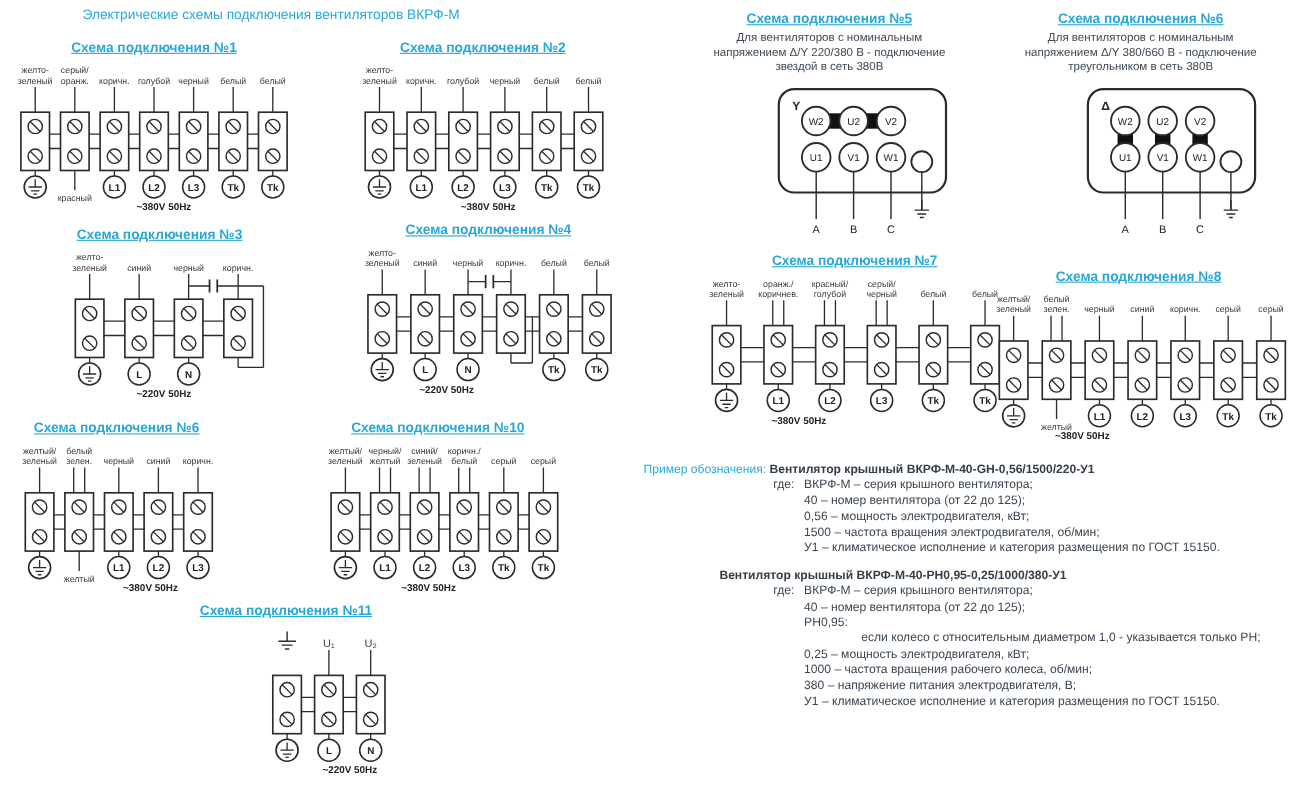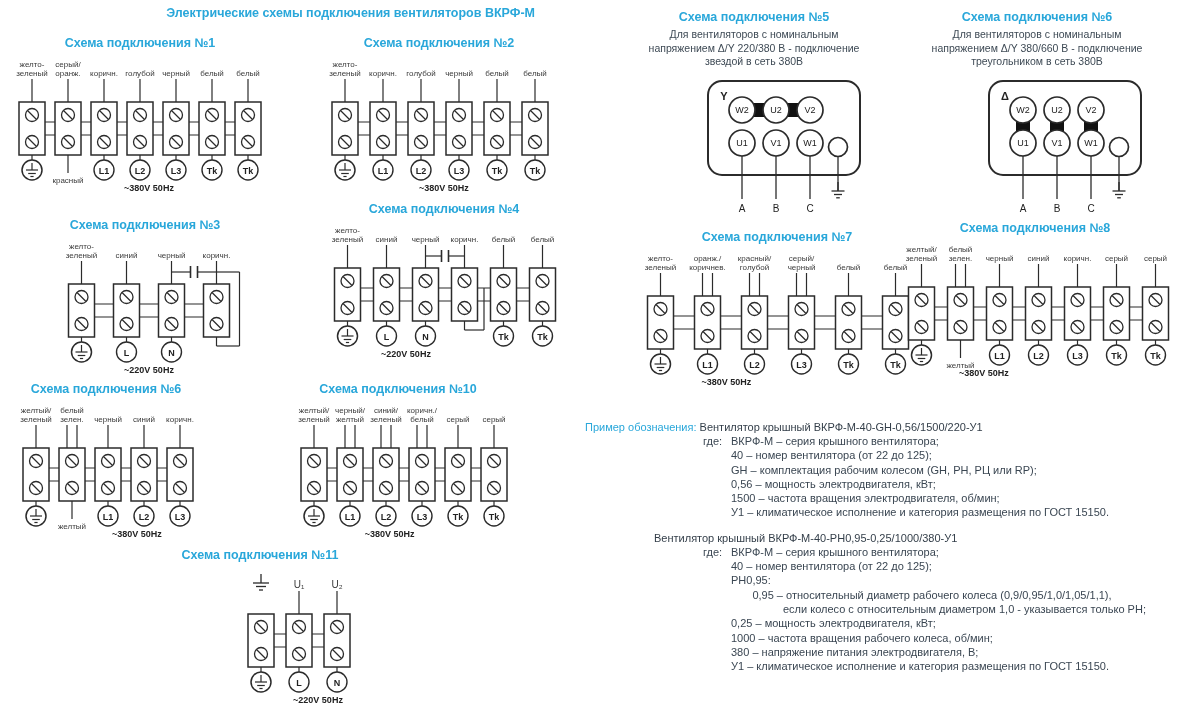--- a/index.html
+++ b/index.html
@@ -1,42 +1,42 @@
 <!DOCTYPE html>
 <html><head>
 <meta charset="utf-8">
 <style>
   html,body{margin:0;padding:0;background:#fff;}
   .page{position:relative;width:1184px;height:724px;background:#ffffff;
         font-family:"Liberation Sans",sans-serif;overflow:hidden;}
   section{position:absolute;}
-  .main-title{position:absolute;margin:0;font-size:12.5px;font-weight:bold;
-        color:#29a7da;text-align:right;}
-  .schema-title{margin:0 0 4px 0;font-size:12.5px;font-weight:bold;color:#29a7da;text-align:center;}
+  .main-title{position:absolute;margin:0;font-size:12.5px;font-weight:normal;
+        color:#29a7da;text-align:left;}
+  .schema-title{margin:0 0 4px 0;font-size:12.5px;font-weight:bold;color:#29a7da;text-align:center;text-decoration:underline;}
   .desc{margin:2px 0 4px 0;font-size:10.5px;line-height:13.5px;color:#3e4a55;
         text-align:center;white-space:pre-line;}
   .mount{display:flex;justify-content:flex-end;}
   
   .pos-main{left:75px;top:6px;width:460px;}
   .pos-s1{left:8px;top:36px;width:264px;}
   .pos-s2{left:318px;top:36px;width:242px;}
   .pos-s5{left:608px;top:10px;width:292px;}
   .pos-s6{left:893px;top:10px;width:288px;}
-  .pos-s3{left:45px;top:218px;width:200px;}
+  .pos-s3{left:45px;top:206px;width:200px;}
   .pos-s4{left:320px;top:202px;width:248px;}
   .pos-s7{left:629px;top:230px;width:296px;}
-  .pos-s8{left:889px;top:221px;width:292px;}
+  .pos-s8{left:889px;top:244px;width:292px;}
   .pos-s9{left:8px;top:382px;width:196px;}
   .pos-s10{left:278px;top:382px;width:240px;}
   .pos-s11{left:158px;top:548px;width:204px;}
   .pos-ex{left:585px;top:420px;width:598px;}
   
   .ex-head{font-size:11px;line-height:14px;color:#3a4652;}
   .ex-label{color:#29a7da;font-weight:normal;}
-  .ex-title{font-weight:normal;color:#333e49;}
+  .ex-title{font-weight:bold;color:#333e49;}
   .ex-grid{display:flex;font-size:11px;line-height:14.3px;color:#3a4652;margin-left:118px;}
   .ex-where{width:28px;flex:none;}
   .ex-lines div{white-space:pre-wrap;}
   .ex-head2{margin-left:69px;margin-top:11px;}
 </style>
 </head>
 <body>
 
 <div class="page">
   <h1 class="main-title pos-main">Электрические схемы подключения вентиляторов ВКРФ-М</h1>
@@ -1172,34 +1172,32 @@
   </section>
 
   <section class="pos-ex">
     <div>
         <div class="ex-head"><span class="ex-label">Пример обозначения: </span><span class="ex-title">Вентилятор крышный ВКРФ-М-40-GH-0,56/1500/220-У1</span></div>
         <div class="ex-grid">
           <div class="ex-where">где:</div>
           <div class="ex-lines">
             <div>ВКРФ-М – серия крышного вентилятора;</div>
             <div>40 – номер вентилятора (от 22 до 125);</div>
-            <div>GH – комплектация рабочим колесом (GH, PH, РЦ или RP);</div>
             <div>0,56 – мощность электродвигателя, кВт;</div>
             <div>1500 – частота вращения электродвигателя, об/мин;</div>
             <div>У1 – климатическое исполнение и категория размещения по ГОСТ 15150.</div>
           </div>
         </div>
         <div class="ex-head ex-head2"><span class="ex-title">Вентилятор крышный ВКРФ-М-40-РН0,95-0,25/1000/380-У1</span></div>
         <div class="ex-grid">
           <div class="ex-where">где:</div>
           <div class="ex-lines">
             <div>ВКРФ-М – серия крышного вентилятора;</div>
             <div>40 – номер вентилятора (от 22 до 125);</div>
             <div>РН0,95:</div>
-            <div>       0,95 – относительный диаметр рабочего колеса (0,9/0,95/1,0/1,05/1,1),</div>
             <div>                 если колесо с относительным диаметром 1,0 - указывается только РН;</div>
             <div>0,25 – мощность электродвигателя, кВт;</div>
             <div>1000 – частота вращения рабочего колеса, об/мин;</div>
             <div>380 – напряжение питания электродвигателя, В;</div>
             <div>У1 – климатическое исполнение и категория размещения по ГОСТ 15150.</div>
           </div>
         </div>
       </div>
   </section>
 </div>

